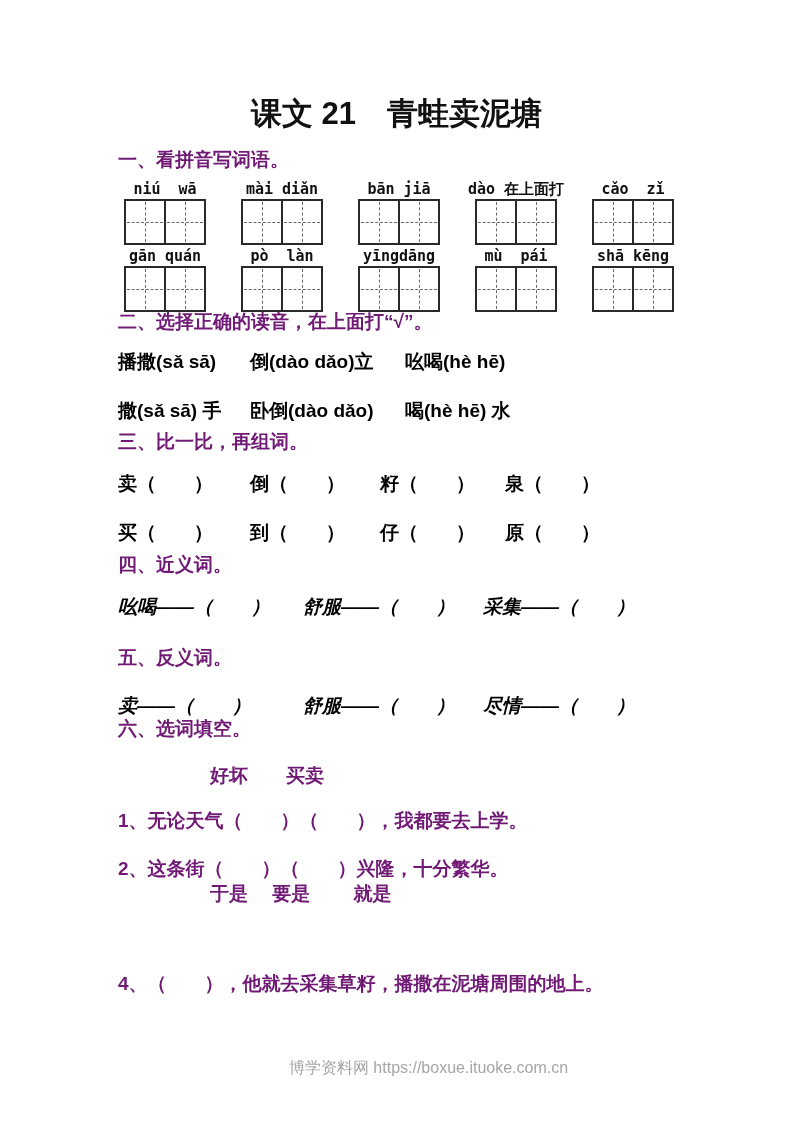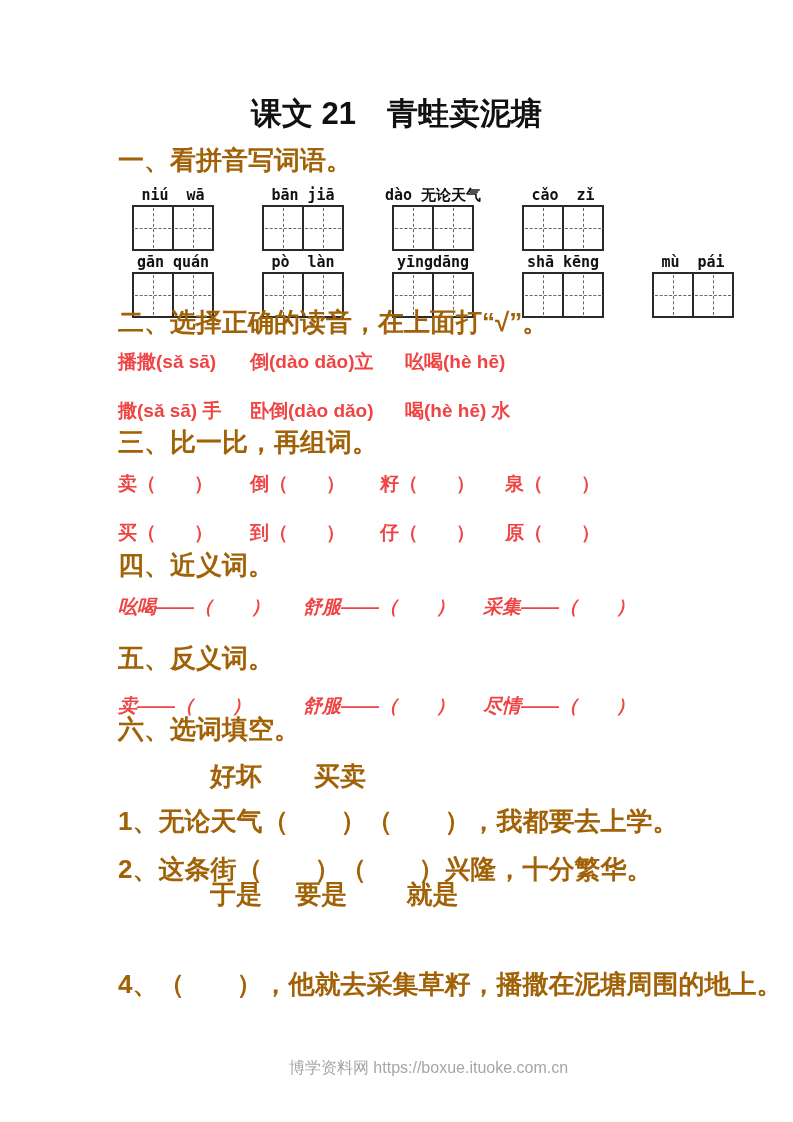--- a/index.html
+++ b/index.html
@@ -14,42 +14,42 @@
   .doc-title{
     position:absolute;top:94px;left:0;width:100%;
     text-align:center;
     font-size:31px;font-weight:700;
     line-height:40px;
     white-space:pre;
     color:#111111;
   }
   .line{
     position:absolute;left:118px;
-    font-size:26px;font-weight:700;
+    font-size:19px;font-weight:700;
     line-height:26px;
     white-space:pre;
-    color:#a16207;
+    color:#701a75;
   }
   .row{
     position:absolute;left:118px;right:100px;
     display:grid;
     font-size:19px;font-weight:700;
     line-height:26px;
     white-space:pre;
-    color:#ef4444;
+    color:#000000;
   }
   .row span{white-space:pre;}
   .cols-s2{grid-template-columns:132px 155px 1fr;}
   .cols-s3{grid-template-columns:132px 130px 125px 1fr;}
   .cols-s45{grid-template-columns:185px 180px 1fr;font-style:italic;}
   .choices{left:210px;}
   
   .py-row{
-    position:absolute;left:132px;
-    display:flex;gap:48px;margin-top:6px;
+    position:absolute;left:124px;
+    display:flex;gap:35px;
   }
   .py-col{display:flex;flex-direction:column;align-items:center;width:82px;}
   .pinyin{
     height:20px;line-height:20px;
     font-family:"DejaVu Sans Mono", monospace;
     font-size:15px;font-weight:700;
     white-space:pre;text-align:center;
     color:#111111;
   }
   .tian-grid{
@@ -89,28 +89,35 @@
 
   <div class="py-row" style="top:179px">
     <div class="py-col">
       <div class="pinyin">niú  wā</div>
       <div class="tian-grid">
           <div class="tian-cell"></div>
           <div class="tian-cell"></div>
         </div>
     </div>
     <div class="py-col">
+      <div class="pinyin">mài diǎn</div>
+      <div class="tian-grid">
+          <div class="tian-cell"></div>
+          <div class="tian-cell"></div>
+        </div>
+    </div>
+    <div class="py-col">
       <div class="pinyin">bān jiā</div>
       <div class="tian-grid">
           <div class="tian-cell"></div>
           <div class="tian-cell"></div>
         </div>
     </div>
     <div class="py-col">
-      <div class="pinyin">dào 无论天气</div>
+      <div class="pinyin">dào 在上面打</div>
       <div class="tian-grid">
           <div class="tian-cell"></div>
           <div class="tian-cell"></div>
         </div>
     </div>
     <div class="py-col">
       <div class="pinyin">cǎo  zǐ</div>
       <div class="tian-grid">
           <div class="tian-cell"></div>
           <div class="tian-cell"></div>
@@ -134,28 +141,28 @@
         </div>
     </div>
     <div class="py-col">
       <div class="pinyin">yīngdāng</div>
       <div class="tian-grid">
           <div class="tian-cell"></div>
           <div class="tian-cell"></div>
         </div>
     </div>
     <div class="py-col">
+      <div class="pinyin">mù  pái</div>
+      <div class="tian-grid">
+          <div class="tian-cell"></div>
+          <div class="tian-cell"></div>
+        </div>
+    </div>
+    <div class="py-col">
       <div class="pinyin">shā kēng</div>
-      <div class="tian-grid">
-          <div class="tian-cell"></div>
-          <div class="tian-cell"></div>
-        </div>
-    </div>
-    <div class="py-col">
-      <div class="pinyin">mù  pái</div>
       <div class="tian-grid">
           <div class="tian-cell"></div>
           <div class="tian-cell"></div>
         </div>
     </div>
   </div>
 
   <div class="line" style="top:309px">二、选择正确的读音，在上面打“√”。</div>
   <div class="row cols-s2" style="top:349px">
     <span>播撒(sǎ sā)</span>

